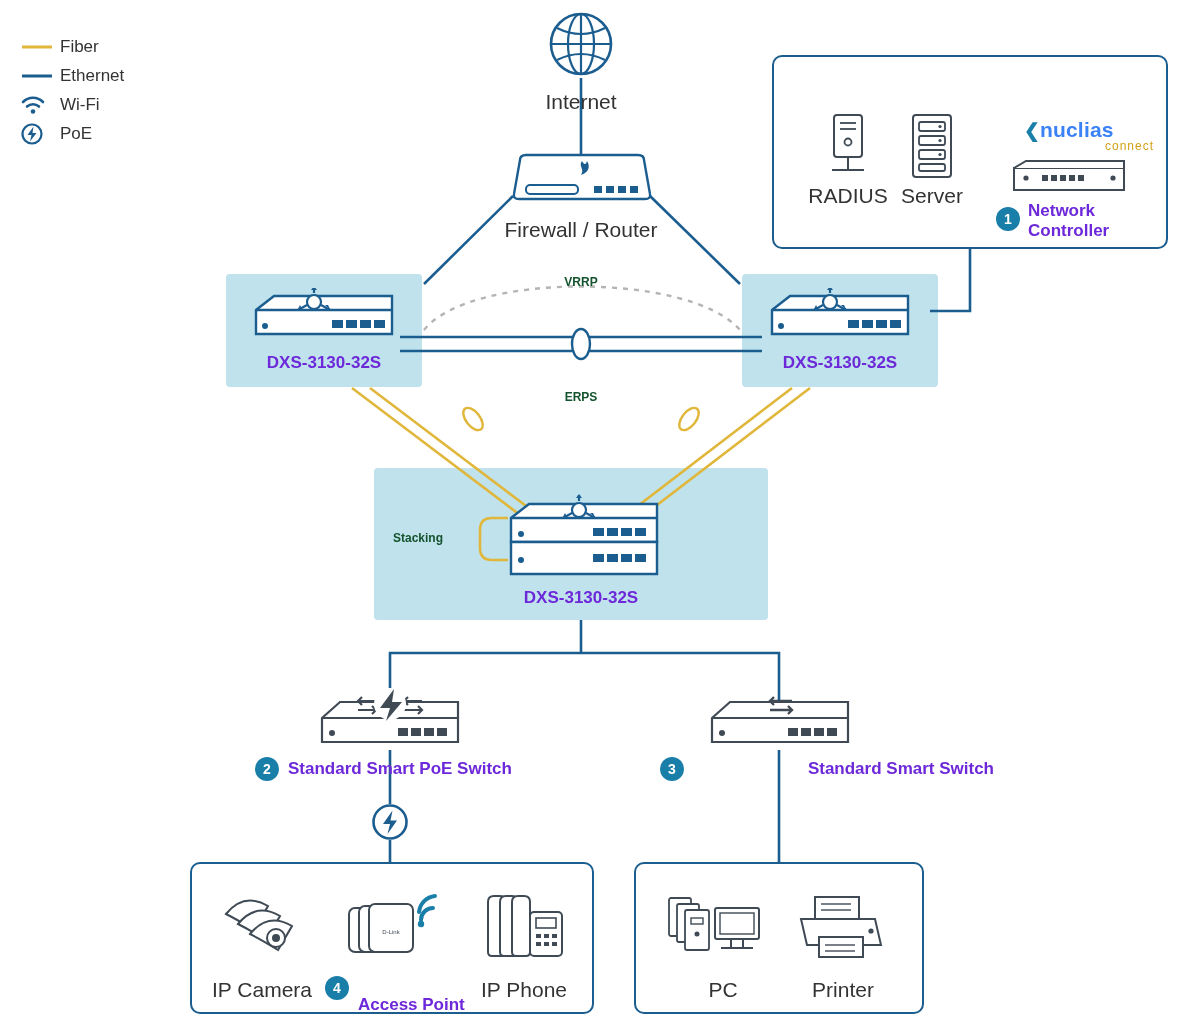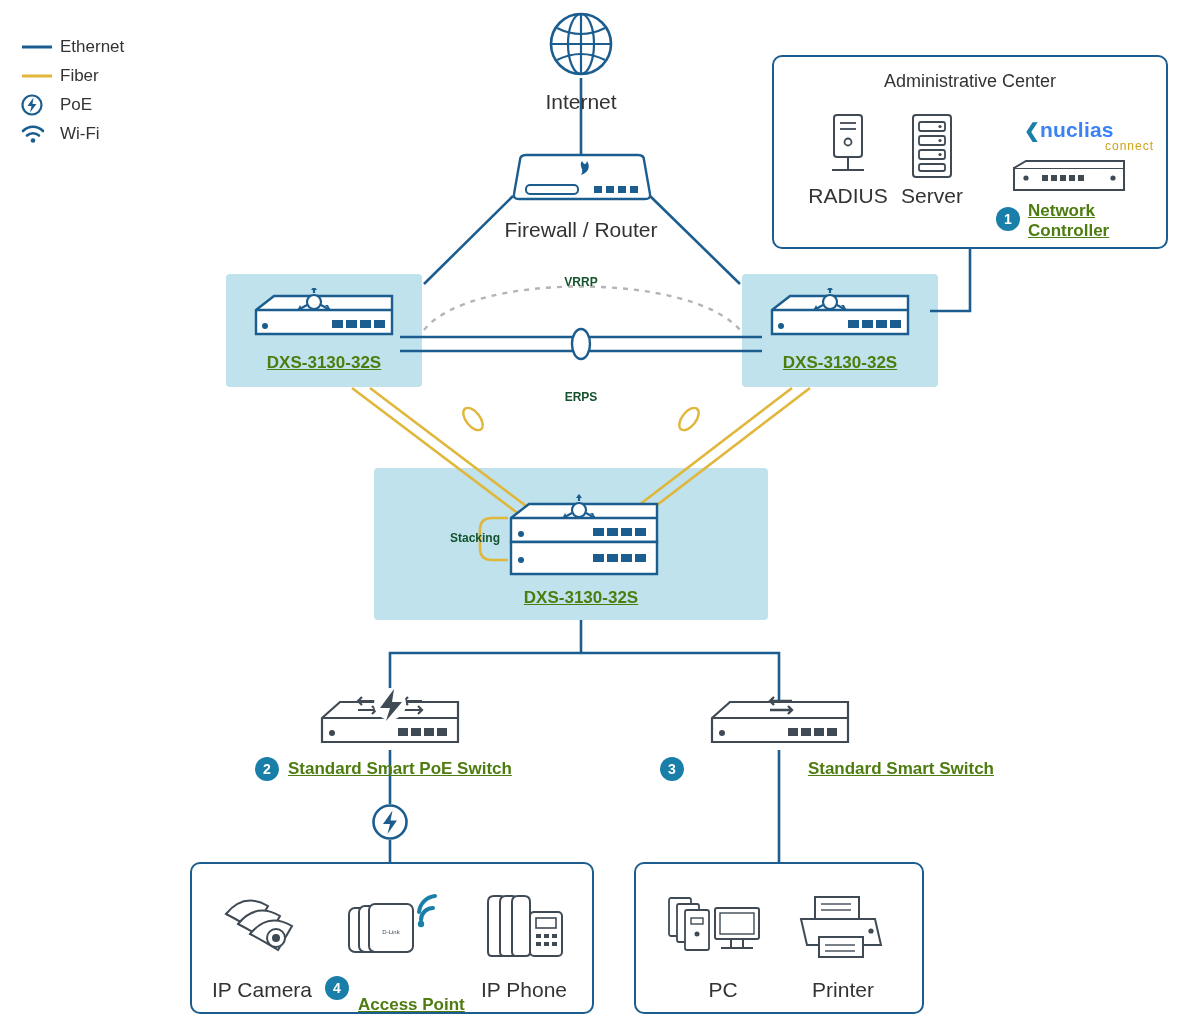--- a/index.html
+++ b/index.html
@@ -34,24 +34,23 @@
   .lbl {
     position: absolute;
     text-align: center;
     white-space: nowrap;
   }
   .dark-label {
     color: #333333;
     font-size: 21px;
   }
   .blue-label {
-    color: #4d7c0f;
+    color: #6d28d9;
     font-size: 17px;
     font-weight: bold;
-    text-decoration: underline;
   }
   .grey-label {
     color: #14532d;
     font-size: 12px;
     font-weight: bold;
   }
   .legend {
     position: absolute;
     left: 20px;
     top: 32px;
@@ -117,55 +116,55 @@
     font-size: 19px;
     font-weight: bold;
   }
 </style>
 </head>
 <body>
 
 <div id="canvas">
 
   <div class="legend">
-    <div class="legend-row">
-      <div class="legend-key">
-        <svg width="34" height="12" viewBox="0 0 34 12">
-            <line x1="2" y1="6" x2="32" y2="6" stroke="#1b5d8f" stroke-width="3"></line>
-          </svg>
-      </div>
-      <div class="legend-text">Ethernet</div>
-    </div>
     <div class="legend-row">
       <div class="legend-key">
         <svg width="34" height="12" viewBox="0 0 34 12">
             <line x1="2" y1="6" x2="32" y2="6" stroke="#e0b73a" stroke-width="3"></line>
           </svg>
       </div>
       <div class="legend-text">Fiber</div>
     </div>
     <div class="legend-row">
       <div class="legend-key">
-        <svg width="24" height="24" viewBox="0 0 24 24">
-          <circle cx="12" cy="12" r="9.5" stroke="#1b5d8f" stroke-width="2.2" fill="none"></circle>
-          <path d="M13.5 4.5 L7.5 13 H11.5 L10 19.5 L16.5 11 H12.5 Z" fill="#1b5d8f"></path>
-        </svg>
+        <svg width="34" height="12" viewBox="0 0 34 12">
+            <line x1="2" y1="6" x2="32" y2="6" stroke="#1b5d8f" stroke-width="3"></line>
+          </svg>
       </div>
-      <div class="legend-text">PoE</div>
+      <div class="legend-text">Ethernet</div>
     </div>
     <div class="legend-row">
       <div class="legend-key">
         <svg width="26" height="20" viewBox="0 0 26 20">
           <path d="M3 7 A14 14 0 0 1 23 7" stroke="#1b5d8f" stroke-width="2.6" fill="none" stroke-linecap="round"></path>
           <path d="M7 11.5 A9 9 0 0 1 19 11.5" stroke="#1b5d8f" stroke-width="2.6" fill="none" stroke-linecap="round"></path>
           <circle cx="13" cy="16.5" r="2.3" fill="#1b5d8f"></circle>
         </svg>
       </div>
       <div class="legend-text">Wi-Fi</div>
     </div>
+    <div class="legend-row">
+      <div class="legend-key">
+        <svg width="24" height="24" viewBox="0 0 24 24">
+          <circle cx="12" cy="12" r="9.5" stroke="#1b5d8f" stroke-width="2.2" fill="none"></circle>
+          <path d="M13.5 4.5 L7.5 13 H11.5 L10 19.5 L16.5 11 H12.5 Z" fill="#1b5d8f"></path>
+        </svg>
+      </div>
+      <div class="legend-text">PoE</div>
+    </div>
   </div>
 
   <div class="hl" style="left:226px; top:274px; width:196px; height:113px;"></div>
   <div class="hl" style="left:742px; top:274px; width:196px; height:113px;"></div>
   <div class="hl" style="left:374px; top:468px; width:394px; height:152px;"></div>
 
   <svg class="svg-layer">
 
     <line x1="581" y1="78" x2="581" y2="155" stroke="#1b5d8f" stroke-width="2.6"></line>
 
@@ -203,21 +202,21 @@
 
     <line x1="779" y1="750" x2="779" y2="862" stroke="#1b5d8f" stroke-width="2.6"></line>
 
     <circle cx="390" cy="822" r="18" fill="#ffffff"></circle>
     <circle cx="390" cy="822" r="16.5" stroke="#1b5d8f" stroke-width="2.6" fill="none"></circle>
     <path d="M392.5 810.5 L383 824 H390 L387.5 834 L397 820.5 H390.5 Z" fill="#1b5d8f"></path>
   </svg>
 
   <div class="lbl grey-label" style="left:531px; top:275px; width:100px;">VRRP</div>
   <div class="lbl grey-label" style="left:531px; top:390px; width:100px;">ERPS</div>
-  <div class="lbl grey-label" style="left:400px; top:531px; width:100px; text-align:right;">Stacking</div>
+  <div class="lbl grey-label" style="left:368px; top:531px; width:100px; text-align:center;">Stacking</div>
 
   <div class="node" style="left:546px; top:9px;">
     <svg width="70" height="70" viewBox="0 0 70 70">
       <circle cx="35" cy="35" r="30" stroke="#1b5d8f" stroke-width="2.6" fill="none"></circle>
       <ellipse cx="35" cy="35" rx="13" ry="30" stroke="#1b5d8f" stroke-width="2.2" fill="none"></ellipse>
       <line x1="5" y1="35" x2="65" y2="35" stroke="#1b5d8f" stroke-width="2.2"></line>
       <path d="M11 19 Q35 31 59 19" stroke="#1b5d8f" stroke-width="2.2" fill="none"></path>
       <path d="M11 51 Q35 39 59 51" stroke="#1b5d8f" stroke-width="2.2" fill="none"></path>
       <line x1="35" y1="5" x2="35" y2="65" stroke="#1b5d8f" stroke-width="2.2"></line>
     </svg>
@@ -231,21 +230,20 @@
       <rect x="86" y="34" width="8" height="7" fill="#1b5d8f"></rect>
       <rect x="98" y="34" width="8" height="7" fill="#1b5d8f"></rect>
       <rect x="110" y="34" width="8" height="7" fill="#1b5d8f"></rect>
       <rect x="122" y="34" width="8" height="7" fill="#1b5d8f"></rect>
       <path d="M74 9 C70 14 77 17 73 23 C80 21 83 15 79 9 C78 13 76 13 74 9 Z" fill="#1b5d8f"></path>
     </svg>
   </div>
   <div class="lbl dark-label" style="left:461px; top:218px; width:240px;">Firewall / Router</div>
 
   <div class="box" style="left:772px; top:55px; width:396px; height:194px;"></div>
-  <div class="lbl dark-label" style="left:812px; top:71px; width:316px; font-size:18px;">Administrative Center</div>
 
   <div class="node" style="left:818px; top:112px;">
     <svg width="60" height="72" viewBox="0 0 60 72">
       <rect x="16" y="3" width="28" height="42" rx="3" fill="#ffffff" stroke="#3f4a55" stroke-width="2"></rect>
       <line x1="22" y1="11" x2="38" y2="11" stroke="#3f4a55" stroke-width="1.8"></line>
       <line x1="22" y1="17" x2="38" y2="17" stroke="#3f4a55" stroke-width="1.8"></line>
       <circle cx="30" cy="30" r="3.5" stroke="#3f4a55" stroke-width="1.8" fill="none"></circle>
       <line x1="30" y1="45" x2="30" y2="57" stroke="#3f4a55" stroke-width="2"></line>
       <line x1="14" y1="58" x2="46" y2="58" stroke="#3f4a55" stroke-width="2"></line>
     </svg>

